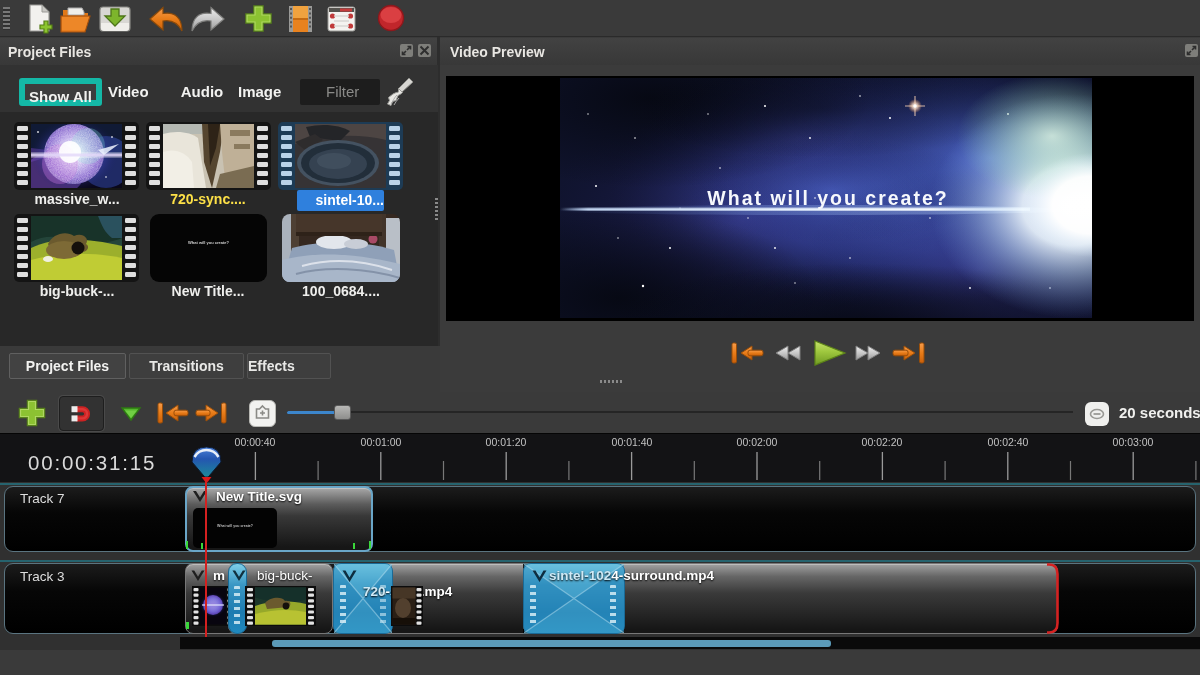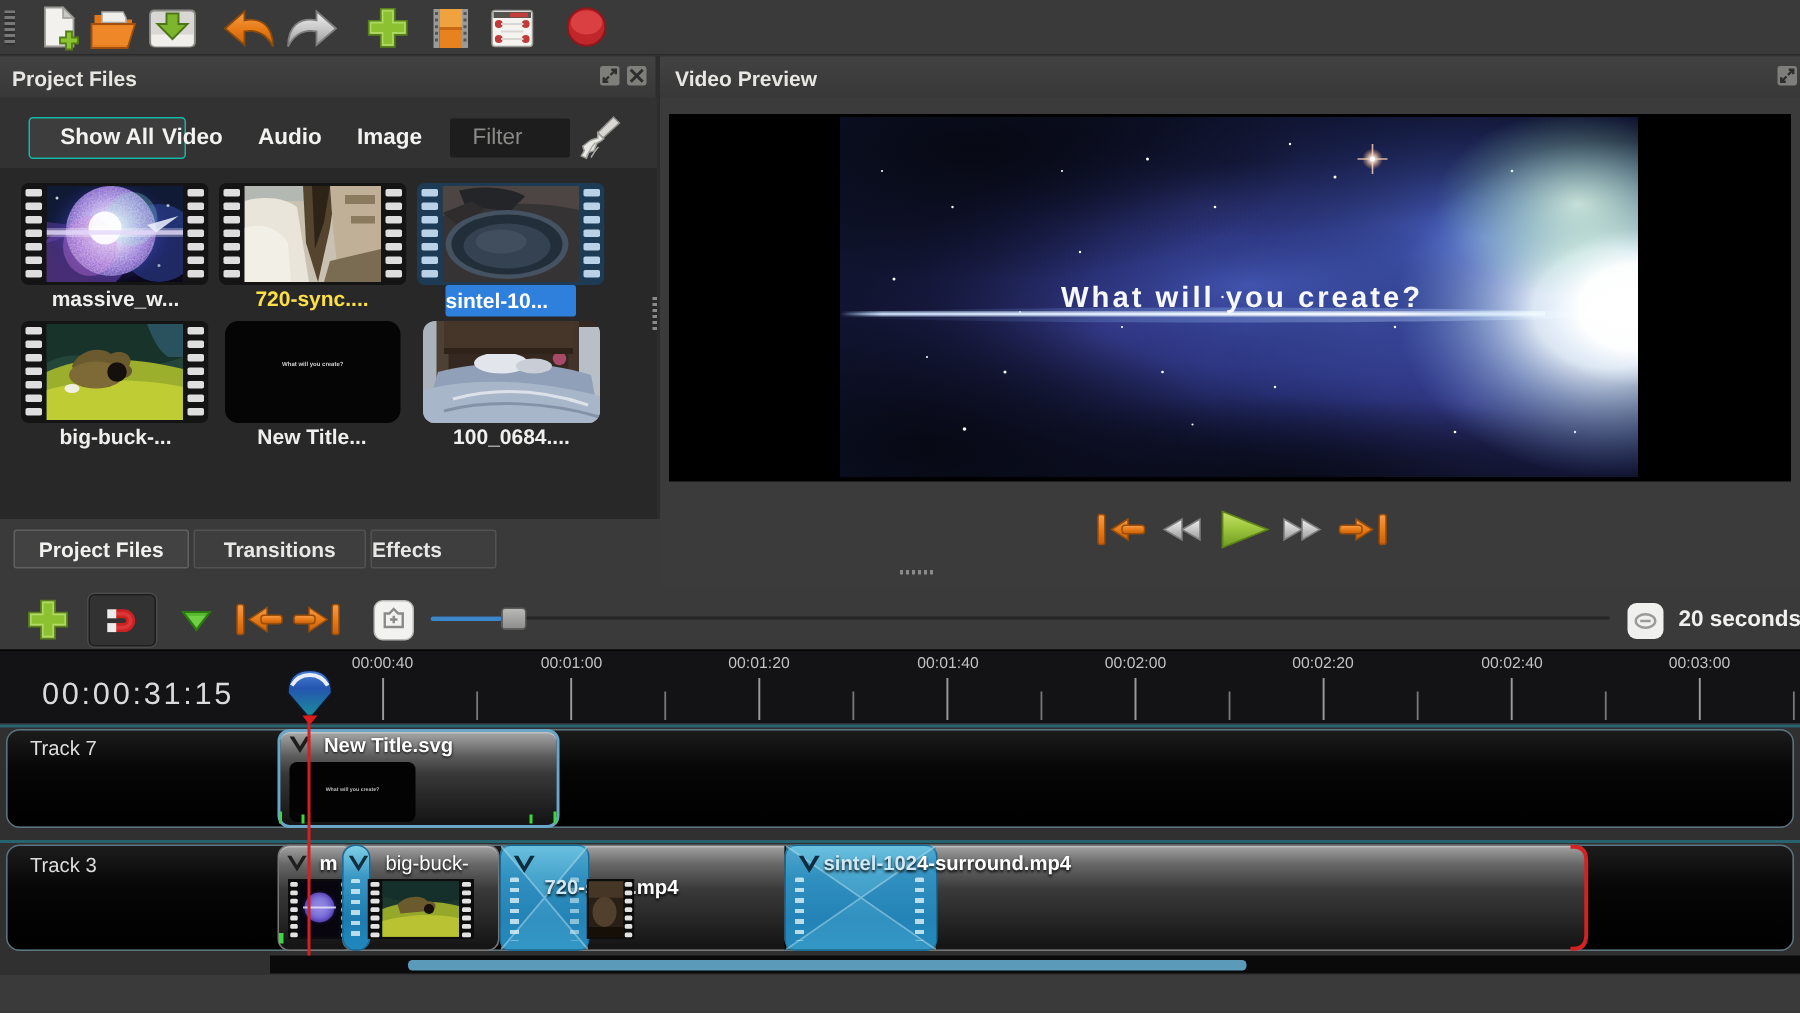--- a/index.html
+++ b/index.html
@@ -88,25 +88,25 @@
 <svg class="abs" style="left:1184px;top:43px" width="15" height="15" viewBox="0 0 15 15">
 <rect x="1" y="1" width="13" height="13" rx="2" fill="#7e7e7a"></rect>
 <path d="M3.5 8.5v3h3M11.5 6.5v-3h-3" stroke="#2e2e2e" stroke-width="1.6" fill="none"></path>
 <path d="M3.5 11.5l3.5-3.5M11.5 3.5L8 7" stroke="#2e2e2e" stroke-width="1.6"></path>
 </svg>
 
 <div class="abs" style="left:437px;top:37px;width:3px;height:353px;background:#2d2d2d"></div>
 
 <div class="abs" style="left:0;top:65px;width:438px;height:281px;background:#323232"></div>
 
-<div class="abs" style="left:19px;top:78px;width:105px;height:28px;background:#3d3d3d;border:1px solid #14b8a6;border-radius:3px;color:#f2f2f0;font-size:15px;font-weight:bold;text-align:center;line-height:26px">Show All</div>
+<div class="abs" style="left:19px;top:78px;width:83px;height:28px;background:#3d3d3d;border:6px solid #14b8a6;border-radius:3px;color:#f2f2f0;font-size:15px;font-weight:bold;text-align:center;line-height:26px">Show All</div>
 <div class="abs" style="left:108px;top:78px;width:60px;height:28px;color:#f2f2f0;font-size:15px;font-weight:bold;line-height:28px">Video</div>
-<div class="abs" style="left:172px;top:78px;width:60px;height:28px;color:#f2f2f0;font-size:15px;font-weight:bold;line-height:28px">Audio</div>
+<div class="abs" style="left:172px;top:78px;width:60px;height:28px;color:#f2f2f0;font-size:15px;font-weight:bold;text-align:center;line-height:28px">Audio</div>
 <div class="abs" style="left:238px;top:78px;width:60px;height:28px;color:#f2f2f0;font-size:15px;font-weight:bold;text-align:left;line-height:28px">Image</div>
-<div class="abs" style="left:300px;top:79px;width:80px;height:26px;background:#1d1d1d;border-radius:2px;color:#8a8a88;font-size:15px;line-height:26px;padding-left:15px">Filter</div>
+<div class="abs" style="left:300px;top:79px;width:80px;height:26px;background:#1d1d1d;border-radius:2px;color:#8a8a88;font-size:15px;line-height:26px;padding-left:26px">Filter</div>
 
 <svg class="abs" style="left:383px;top:76px" width="32" height="32" viewBox="0 0 32 32">
 <path d="M26 2l4 4-11 10-3.5-3.5z" fill="#d8d7d3" stroke="#8a8a86"></path>
 <path d="M15.5 12.5 l4 4 c-1.5 1.5 -2.5 2 -4.5 3 l-2 5 -3.5 1 -1.5 4 -3.5-1.5 2-3.5 -1-3 4.5-3.5 c1.5-1 3.5-1.5 5.5-2z" fill="#e8e7e3" stroke="#9a9a96"></path>
 <path d="M8 28c2-3 3-6 6-9M11 29c1.5-2.5 3-5 5-7" stroke="#aaa" stroke-width="1" fill="none"></path>
 </svg>
 
 <div class="abs" style="left:0;top:112px;width:438px;height:234px;background:#282828"></div>
 
 <svg class="abs" style="left:14px;top:122px" width="125" height="68" viewBox="0 0 125 68">
@@ -234,21 +234,21 @@
 <path d="M17 20 l20 -8 8 6 -18 10z" fill="#33261f"></path>
 <ellipse cx="60" cy="41" rx="41" ry="23" fill="#4e555f"></ellipse>
 <ellipse cx="60" cy="41" rx="37" ry="20" fill="#23282f"></ellipse>
 <ellipse cx="60" cy="42" rx="29" ry="15" fill="#3b424c"></ellipse>
 <ellipse cx="56" cy="39" rx="17" ry="8" fill="#4e555f" opacity=".8"></ellipse>
 <rect x="17" y="2" width="91" height="64" fill="#1d4468" opacity=".2"></rect>
 </g>
 </svg>
 <div class="abs" style="left:61px;top:191px;color:#efefed;font-size:14px;font-weight:bold;transform:translateX(-50%);left:77px">massive_w...</div>
 <div class="abs" style="left:208px;top:191px;color:#fde047;font-size:14px;font-weight:bold;transform:translateX(-50%)">720-sync....</div>
-<div class="abs" style="left:297px;top:190px;width:87px;height:21px;background:#2f80dd;border-radius:2px;color:#fff;font-size:14px;font-weight:bold;text-align:left;line-height:20px">sintel-10...</div>
+<div class="abs" style="left:297px;top:190px;width:87px;height:21px;background:#2f80dd;border-radius:2px;color:#fff;font-size:14px;font-weight:bold;text-align:right;line-height:20px">sintel-10...</div>
 
 <svg class="abs" style="left:14px;top:214px" width="125" height="68" viewBox="0 0 125 68">
 <defs>
         <clipPath id="cb">
           <rect x="17" y="2" width="91" height="64"></rect>
         </clipPath>
       </defs>
       <rect width="125" height="68" rx="5" fill="#141414"></rect>
 <g fill="#dedede">
 <rect x="3" y="4" width="11" height="5" rx="1.2"></rect>

